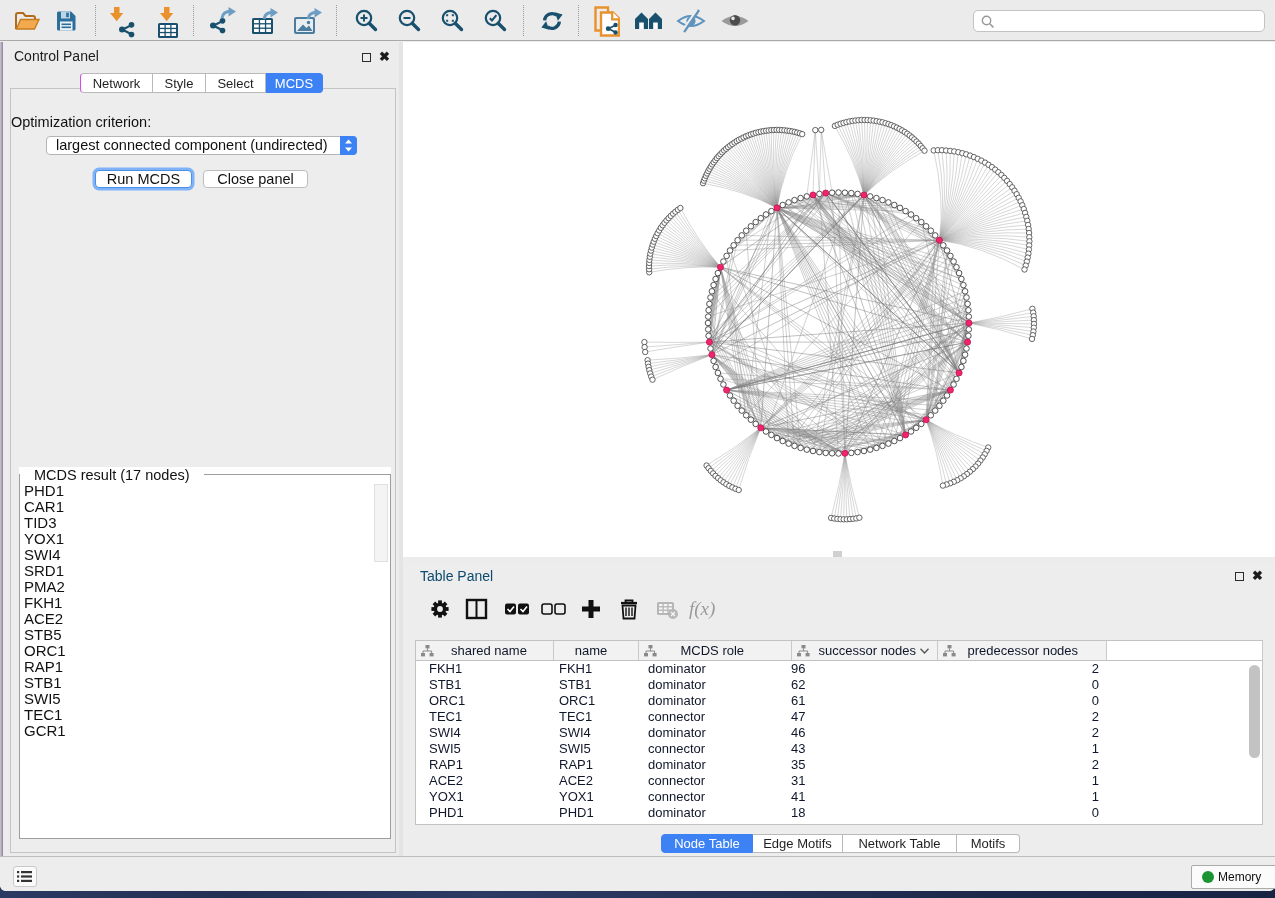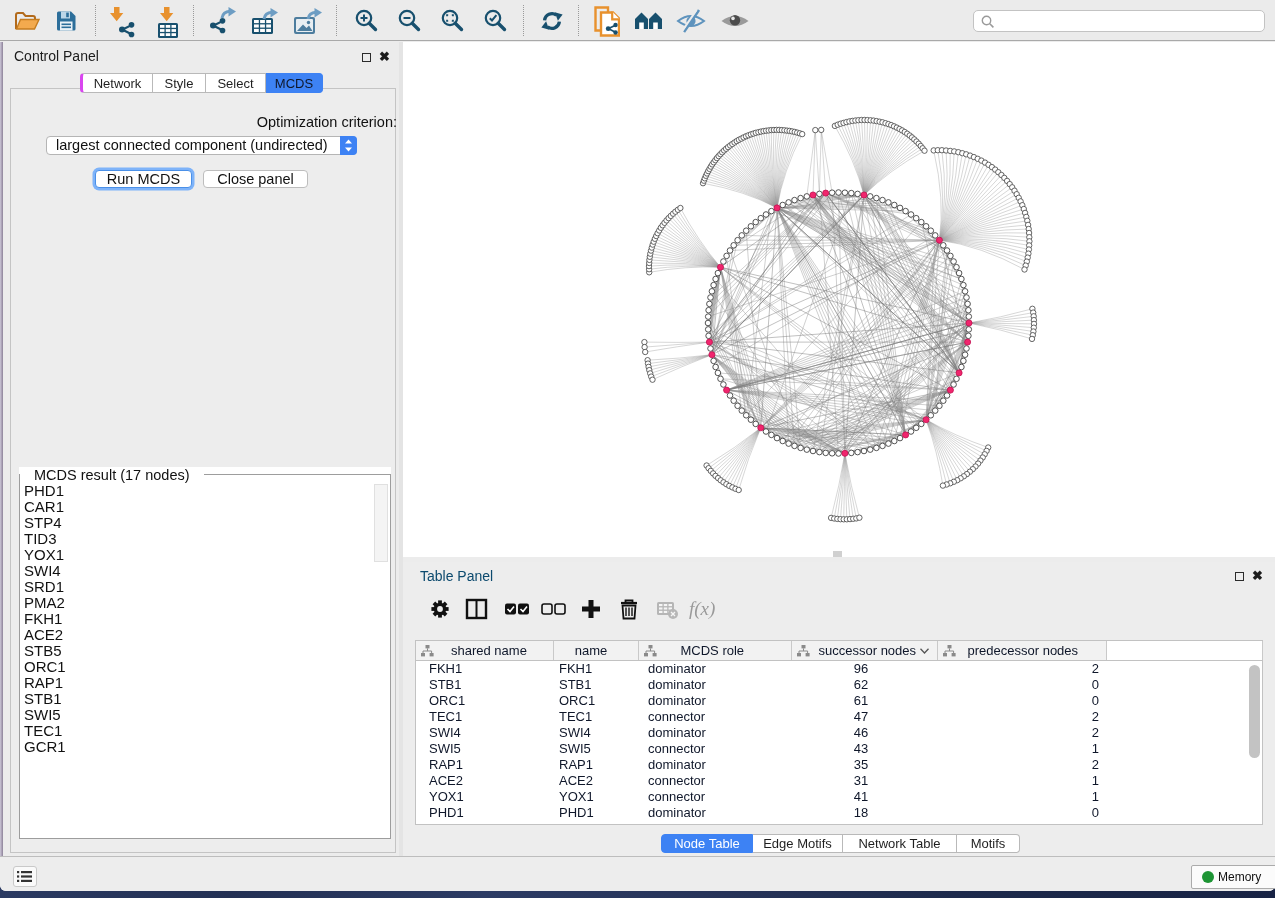--- a/index.html
+++ b/index.html
@@ -8,24 +8,24 @@
 #toolbar{position:absolute;left:0;top:0;width:1275px;height:41px;background:#ebebeb;border-bottom:1px solid #a9a9a9}
 #search{position:absolute;left:973px;top:10px;width:292px;height:22px;background:#fff;border:1px solid #c3c3c3;border-radius:5px}
 #lstrip{position:absolute;left:0;top:42px;width:3px;height:814px;background:linear-gradient(90deg,#cdc7d8,#8d8299)}
 
 #cp{position:absolute;left:3px;top:42px;width:396px;height:814px}
 #cp .title{position:absolute;left:11px;top:6px;font-size:14px;color:#1c1c1c}
 .winbtn-sq{position:absolute;width:9px;height:9px;border:1.6px solid #2b2b2b}
 .winbtn-x{position:absolute;font-size:13px;font-weight:bold;color:#1c1c1c}
 #tabs{position:absolute;left:77px;top:31px;height:20px;display:flex;font-size:13px;z-index:3}
 #tabs div{border:1px solid #b9b9b9;border-left:none;background:#fff;color:#1f1f1f;text-align:center;line-height:19px}
-#tabs div:first-child{border-left:3px solid #d946ef;border-radius:4px 0 0 4px}
-#tabs div.sel{background:#3d82f4;color:#0f172a;border-color:#3d82f4;border-radius:0 4px 4px 0}
+#tabs div:first-child{border-left:1px solid #d946ef;border-radius:4px 0 0 4px}
+#tabs div.sel{background:#3d82f4;color:#ffffff;border-color:#3d82f4;border-radius:0 4px 4px 0}
 #cpbox{position:absolute;left:7px;top:46px;width:386px;height:765px;border:1px solid #c4c4c4;background:#ededed}
-#optlab{position:absolute;left:0;top:25px;width:386px;text-align:right;font-size:14.5px;color:#111}
+#optlab{position:absolute;left:0;top:25px;width:386px;text-align:left;font-size:14.5px;color:#111}
 #dd{position:absolute;left:35px;top:47px;width:311px;height:19px;background:#fff;border:1px solid #b5b5b5;border-radius:4px;font-size:14.5px;color:#111;line-height:17px;padding-left:9px}
 #ddbtn{position:absolute;right:-1px;top:-1px;width:17px;height:19px;background:#3d82f4;border-radius:0 4px 4px 0}
 .btn{position:absolute;height:18px;background:#fff;border:1px solid #bdbdbd;border-radius:4px;font-size:14.5px;color:#111;text-align:center;line-height:16px}
 #runbtn{left:84px;top:81px;width:97px;box-shadow:0 0 0 2.5px #7eb3f9;border-color:#4a90e8}
 #closebtn{left:192px;top:81px;width:105px}
 #fieldset{position:absolute;left:8px;top:378px;width:372px;height:372px;background:#fff}
 #fieldset .bord{position:absolute;left:0;top:7px;right:0;bottom:0;border:1px solid #9d9d9d}
 #fieldset .leg{position:absolute;left:1px;top:0;background:#fff;padding:0 14px;font-size:14.5px;color:#111}
 #glist{position:absolute;left:2px;top:16px;width:355px}
 .gl{font-size:15px;color:#111;height:16px;line-height:16px;padding-left:3px}
@@ -40,21 +40,21 @@
 #tp{position:absolute;left:403px;top:562px;width:872px;height:294px;background:#ededed}
 #tp .title{position:absolute;left:17px;top:6px;font-size:14px;color:#0c4a6e}
 #tptools{position:absolute;left:12px;top:28px;width:848px;height:46px}
 #ttable{position:absolute;left:12px;top:78px;width:848px;height:185px;background:#fff;border:1px solid #c2c2c2}
 table{border-collapse:collapse;table-layout:fixed;width:846px;font-size:13px;color:#0f172a}
 thead td{background:#f2f2f2;border-right:1px solid #c9c9c9;border-bottom:1px solid #c2c2c2;height:19px;padding:0 0 0 5px;white-space:nowrap;overflow:hidden}
 tbody td{height:16px;padding:0;white-space:nowrap}
 td.c1{width:137px}td.c2{width:85px}td.c3{width:153px}td.c4{width:146px}td.c5{width:169px}td.c6{width:156px}
 tbody td.c1{padding-left:13px}tbody td.c2{padding-left:6px}
 tbody td.c3{padding-left:10px}
-tbody td.c4{text-align:center;padding-right:6px}
+tbody td.c4{text-align:left;padding-right:6px}
 tbody td.c5{text-align:right;padding-right:7px}
 thead .hl{display:inline-block;padding-left:9px}
 #tsb{position:absolute;right:2px;top:24px;width:11px;height:93px;background:#c3c3c3;border-radius:6px}
 #btabs{position:absolute;left:258px;top:272px;height:19px;display:flex;font-size:13px}
 #btabs div{border:1px solid #b9b9b9;border-left:none;background:#fff;color:#1f1f1f;text-align:center;line-height:18px}
 #btabs div.sel{background:#3d82f4;color:#fff;border-color:#3d82f4;border-radius:4px 0 0 4px;border-left:1px solid #3d82f4}
 #btabs div:last-child{border-radius:0 4px 4px 0}
 
 #status{position:absolute;left:0;top:856px;width:1275px;height:35px;background:#ededed;border-top:1px solid #bdbdbd;border-radius:0 0 6px 6px}
 #hambtn{position:absolute;left:13px;top:9px;width:24px;height:21px;background:#fafafa;border:1px solid #c9c9c9;border-radius:3px}
@@ -224,21 +224,20 @@
               <path d="M8.5 3.5 L12 7.5 L5 7.5 Z M8.5 15.5 L12 11.5 L5 11.5 Z" fill="#fff"></path>
             </svg></div></div>
       <div class="btn" id="runbtn">Run MCDS</div>
       <div class="btn" id="closebtn">Close panel</div>
       <div id="fieldset">
         <div class="bord"></div>
         <div class="leg">MCDS result (17 nodes)</div>
         <div id="glist">
             <div class="gl">PHD1</div>
             <div class="gl">CAR1</div>
-            <div class="gl">STP4</div>
             <div class="gl">TID3</div>
             <div class="gl">YOX1</div>
             <div class="gl">SWI4</div>
             <div class="gl">SRD1</div>
             <div class="gl">PMA2</div>
             <div class="gl">FKH1</div>
             <div class="gl">ACE2</div>
             <div class="gl">STB5</div>
             <div class="gl">ORC1</div>
             <div class="gl">RAP1</div>

